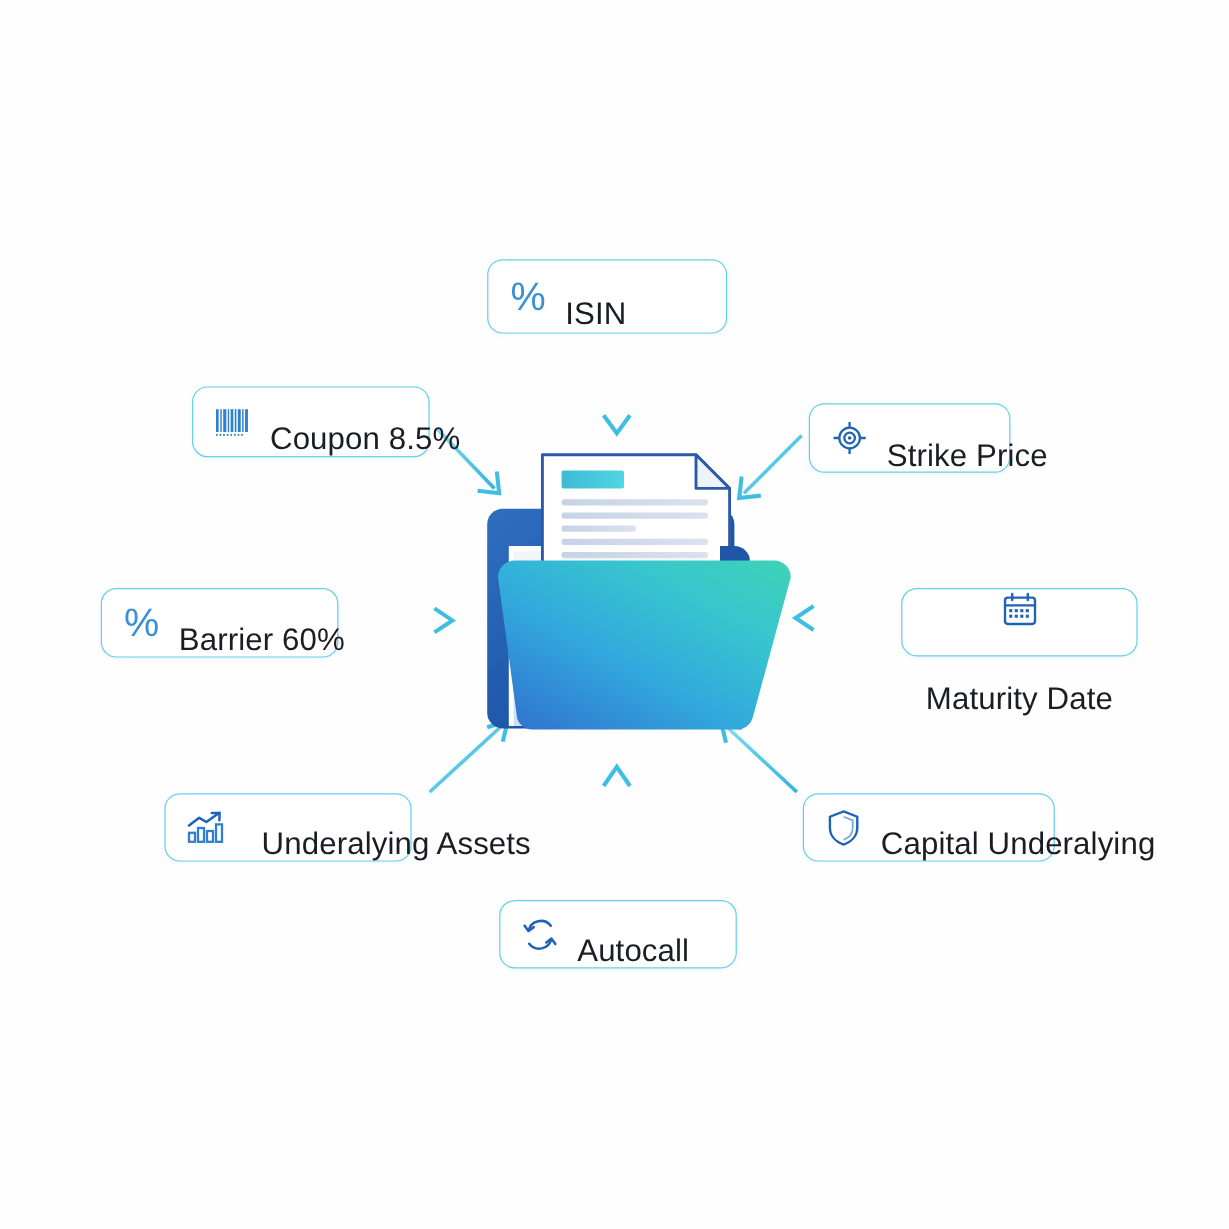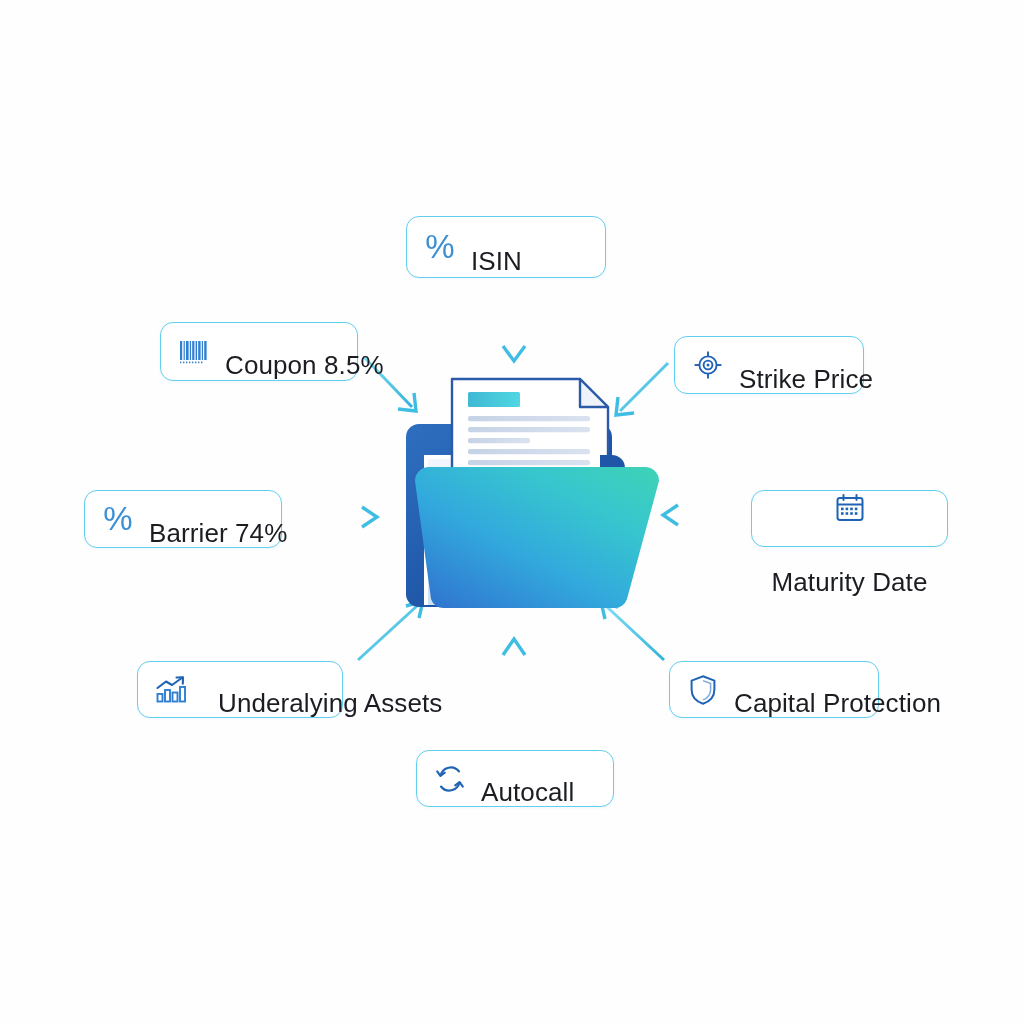--- a/index.html
+++ b/index.html
@@ -70,21 +70,21 @@
     line-height: 1;
     color: #3b8fd4;
     font-weight: 400;
     font-family: "Liberation Sans", sans-serif;
     transform: translateY(-1px);
   }
 
   
   #box-isin        { left: 406px; top: 216px; width: 200px; height: 62px; }
   #box-coupon      { left: 160px; top: 322px; width: 198px; height: 59px; justify-content: space-between; }
-  #box-strike      { left: 674px; top: 336px; width: 190px; height: 58px; }
+  #box-strike      { left: 674px; top: 336px; width: 168px; height: 58px; }
   #box-barrier     { left: 84px;  top: 490px; width: 198px; height: 58px; }
   #box-maturity    { left: 751px; top: 490px; width: 197px; height: 57px; flex-direction: column; }
   #box-underlying  { left: 137px; top: 661px; width: 206px; height: 57px; }
   #box-capital     { left: 669px; top: 661px; width: 210px; height: 57px; }
   #box-autocall    { left: 416px; top: 750px; width: 198px; height: 57px; }
 
   
   #box-underlying .attr-label { position: relative; left: 16px; }
   #box-underlying { overflow: visible; }
 </style>
@@ -284,21 +284,21 @@
         <line x1="24" y1="16" x2="29.4" y2="16"></line>
       </svg>
     </span>
     <span class="attr-label">Strike Price</span>
   </div>
 
   <div class="attr-box" id="box-barrier">
     <span class="attr-icon">
       <span class="pct-glyph">%</span>
     </span>
-    <span class="attr-label">Barrier 74%</span>
+    <span class="attr-label">Barrier 60%</span>
   </div>
 
   <div class="attr-box" id="box-maturity">
     <span class="attr-icon">
       <svg width="30" height="30" viewBox="0 0 30 30" xmlns="http://www.w3.org/2000/svg">
         <rect x="2.5" y="5" width="25" height="22" rx="2.4" fill="none" stroke="#1f63b5" stroke-width="2"></rect>
         <line x1="2.5" y1="11.5" x2="27.5" y2="11.5" stroke="#1f63b5" stroke-width="2"></line>
         <line x1="8.5" y1="2" x2="8.5" y2="7" stroke="#1f63b5" stroke-width="2" stroke-linecap="round"></line>
         <line x1="21.5" y1="2" x2="21.5" y2="7" stroke="#1f63b5" stroke-width="2" stroke-linecap="round"></line>
         <g fill="#1f63b5">
@@ -332,21 +332,21 @@
     <span class="attr-label">Underalying Assets</span>
   </div>
 
   <div class="attr-box" id="box-capital">
     <span class="attr-icon">
       <svg width="28" height="32" viewBox="0 0 28 32" xmlns="http://www.w3.org/2000/svg">
         <path d="M14 2.2 L25.4 6.6 V15.5 C25.4 22.6 20.4 27.6 14 29.8 C7.6 27.6 2.6 22.6 2.6 15.5 V6.6 Z" fill="none" stroke="#1f63b5" stroke-width="2"></path>
         <path d="M14 6.6 L21.6 9.6 V15.8 C21.6 20.6 18.4 24.2 14 25.9" fill="none" stroke="#4f8fd0" stroke-width="1.5" opacity="0.75"></path>
       </svg>
     </span>
-    <span class="attr-label">Capital Protection</span>
+    <span class="attr-label">Capital Underalying</span>
   </div>
 
   <div class="attr-box" id="box-autocall">
     <span class="attr-icon">
       <svg width="32" height="32" viewBox="0 0 32 32" fill="none" stroke="#1f63b5" stroke-width="2.1" stroke-linecap="round" xmlns="http://www.w3.org/2000/svg">
         <path d="M6.5 12.5 A10.5 10.5 0 0 1 25 8.5"></path>
         <path d="M25.5 19.5 A10.5 10.5 0 0 1 7 23.5"></path>
         <path d="M3.2 8.4 L6.4 12.8 L10.8 9.6" stroke-linejoin="round"></path>
         <path d="M28.8 23.6 L25.6 19.2 L21.2 22.4" stroke-linejoin="round"></path>
       </svg>

